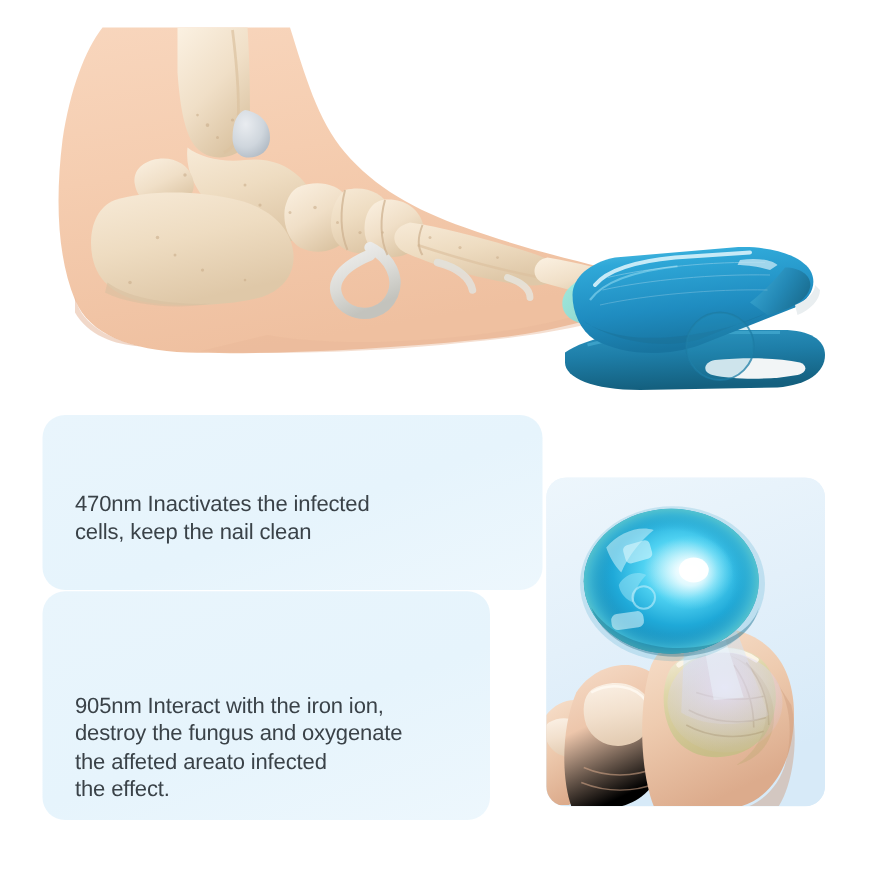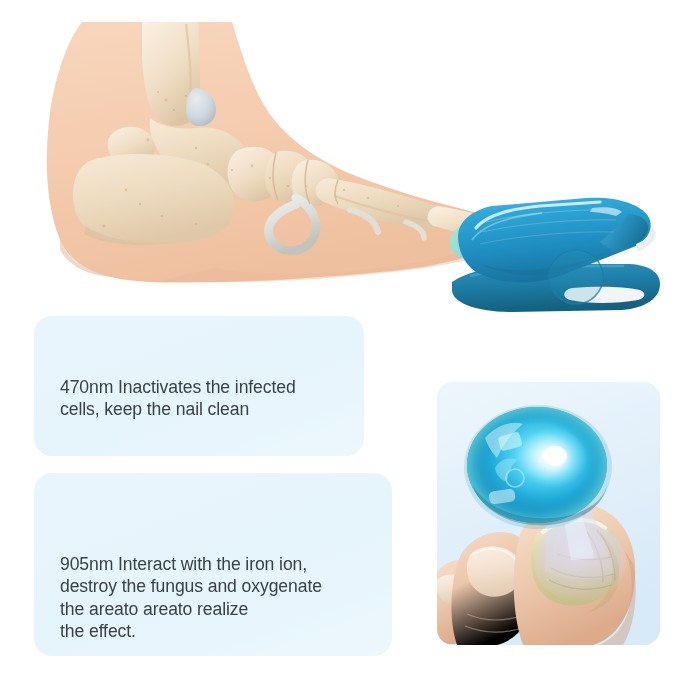--- a/index.html
+++ b/index.html
@@ -24,21 +24,21 @@
     width: 700px; height: 330px;
   }
   .illus-svg { position: absolute; left: 0; top: 0; }
 
   
   .card {
     position: absolute;
     background: linear-gradient(160deg, #e9f5fc 0%, #e6f4fc 55%, #edf7fd 100%);
     border-radius: 18px;
   }
-  #card-blue  { left: 34px; top: 316px; width: 330px; height: 140px; padding-left: 36px; }
+  #card-blue  { left: 34px; top: 332px; width: 400px; height: 140px; padding-left: 36px; }
   #card-laser { left: 34px; top: 473px; width: 358px; height: 183px; }
 
   .card-title {
     position: absolute;
     left: 26px;
     top: 26px;
     margin: 0;
     font-size: 21.5px;
     font-weight: bold;
     letter-spacing: 0.2px;
@@ -306,21 +306,21 @@
     <div class="card-title">470NM BLUE LIGHT</div>
     <div class="card-body">470nm Inactivates the infected
 cells, keep the nail clean</div>
   </div>
 
   <div class="card" id="card-laser">
     <div class="card-title">905NM INFRARED COLD
 LASER LIGHT</div>
     <div class="card-body">905nm Interact with the iron ion,
 destroy the fungus and oxygenate
-the areato areato realize
+the affeted areato infected
 the effect.</div>
   </div>
 
   <div class="photo-panel">
     <svg class="photo-svg" width="223" height="263" viewBox="0 0 223 263" xmlns="http://www.w3.org/2000/svg">
       <defs>
         <linearGradient id="panelBg" x1="0" y1="0" x2="0.3" y2="1">
           <stop offset="0%" stop-color="#edf6fc"></stop>
           <stop offset="50%" stop-color="#e3f0fa"></stop>
           <stop offset="100%" stop-color="#d7eaf8"></stop>

